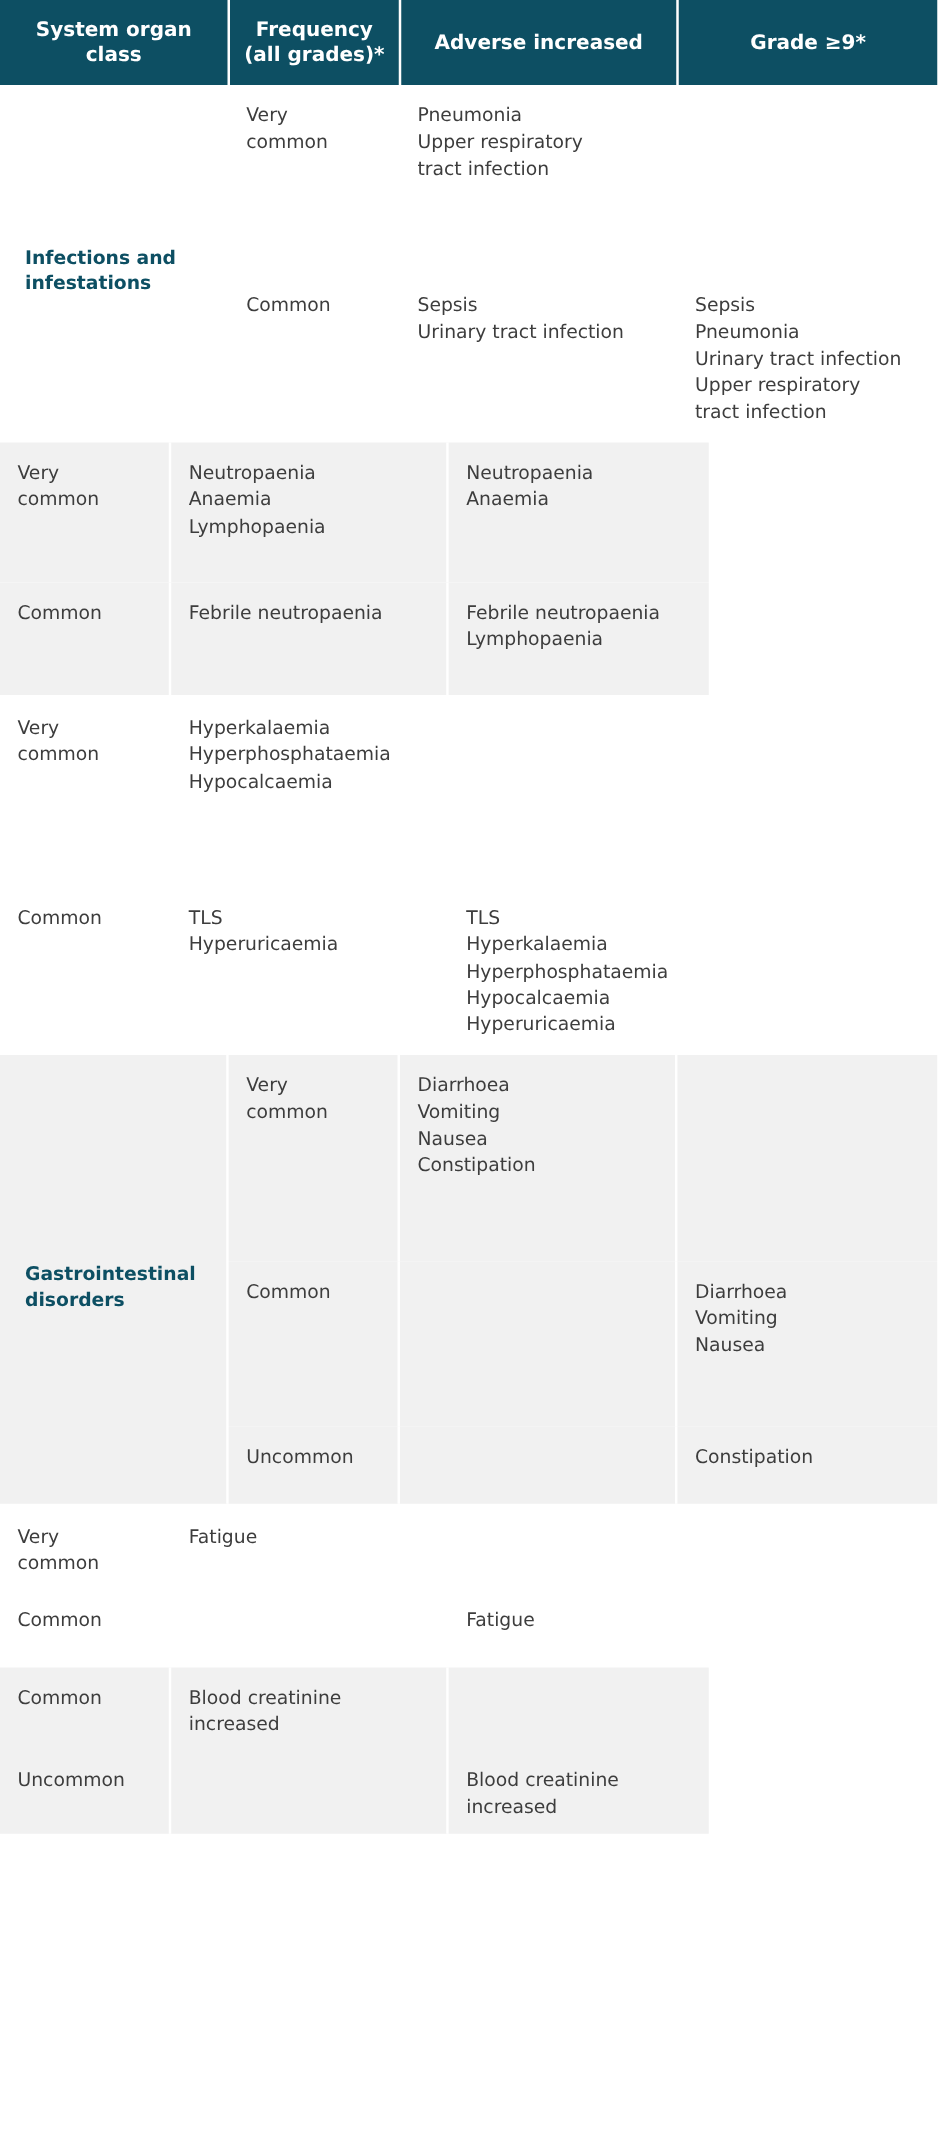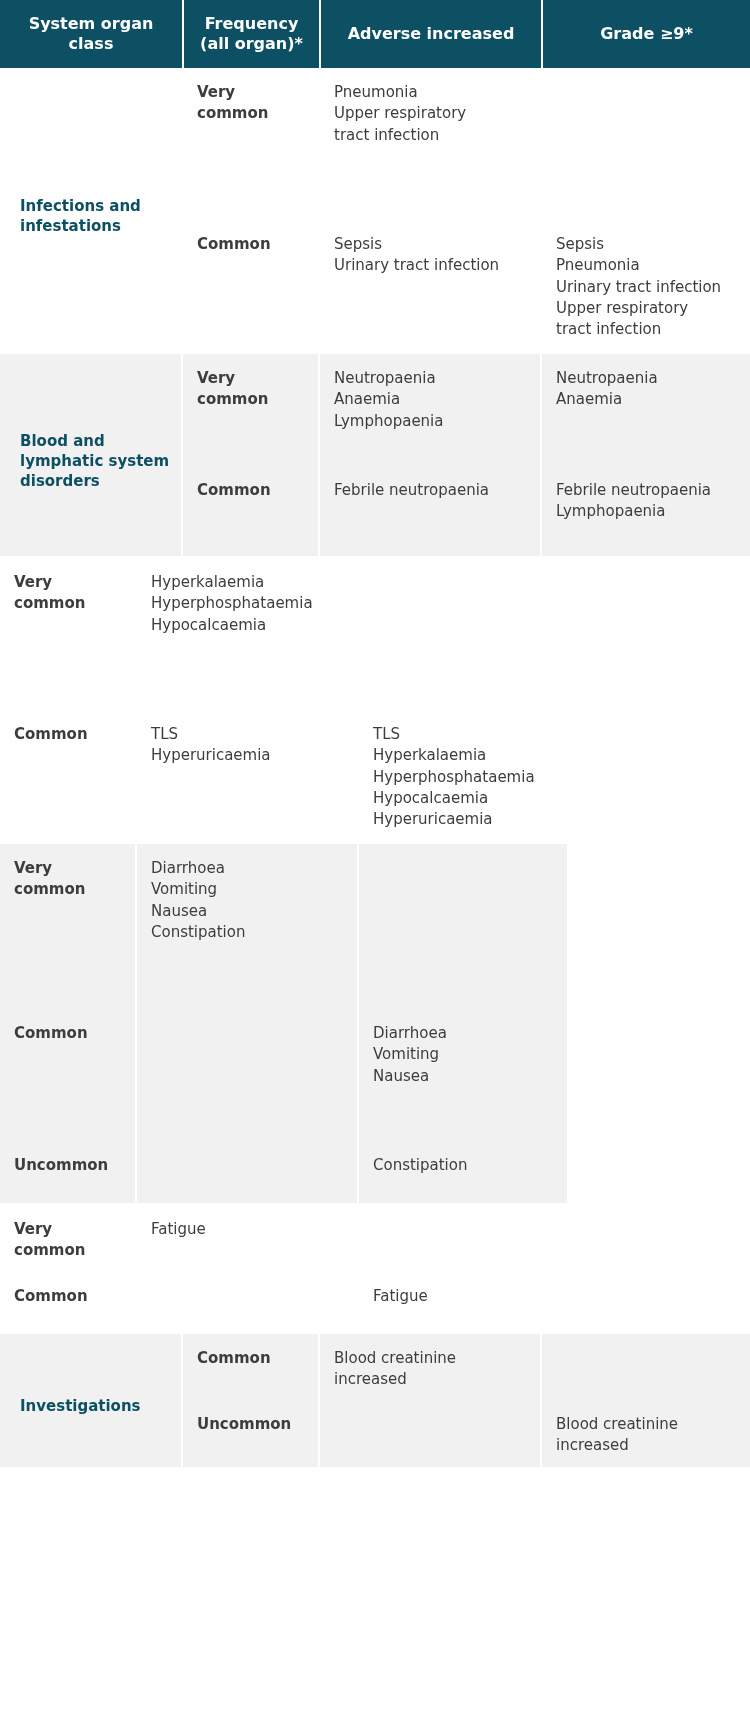--- a/index.html
+++ b/index.html
@@ -38,21 +38,21 @@
   col.c-freq { width: 137px; }
   col.c-ar { width: 222px; }
   col.c-g3 { width: 208px; }
 
   .cellpad {
     padding: 14px 12px 10px 14px;
     font-size: 15px;
     line-height: 1.42;
     color: #3d3d3d;
   }
-  .cellpad.freq { padding-left: 14px; font-weight: bold; }
+  .cellpad.freq { padding-left: 14px; }
 
   .block-row {
     display: grid;
     grid-template-columns: 183px 567px;
     border-bottom: 2px solid #ffffff;
   }
   .block-row .socbox {
     display: flex;
     align-items: center;
     padding: 22px 10px 10px 20px;
@@ -92,21 +92,21 @@
       <col class="c-soc">
         <col class="c-freq">
         <col class="c-ar">
         <col class="c-g3">
     </colgroup>
     <thead>
       <tr>
         <th class="hdr-pre">System organ
 class</th>
         <th class="hdr-pre">Frequency
-(all organ)*</th>
+(all grades)*</th>
         <th class="hdr-pre">Adverse increased</th>
         <th class="hdr-pre">Grade ≥9*</th>
       </tr>
     </thead>
   </table>
 
   <div id="body-rows">
       <div class="block-row white">
         <div class="socbox">
           <span>Infections and infestations</span>
@@ -126,23 +126,20 @@
 Urinary tract infection</div>
             <div class="cellpad nowrap-pre">Sepsis
 Pneumonia
 Urinary tract infection
 Upper respiratory
 tract infection</div>
           </div>
         </div>
       </div>
       <div class="block-row grey">
-        <div class="socbox">
-          <span>Blood and lymphatic system disorders</span>
-        </div>
         <div class="bands">
           <div class="bandline" style="min-height: 112px;">
             <div class="cellpad freq nowrap-pre">Very
 common</div>
             <div class="cellpad nowrap-pre">Neutropaenia
 Anaemia
 Lymphopaenia</div>
             <div class="cellpad nowrap-pre">Neutropaenia
 Anaemia</div>
           </div>
@@ -170,20 +167,23 @@
 Hyperuricaemia</div>
             <div class="cellpad nowrap-pre">TLS
 Hyperkalaemia
 Hyperphosphataemia
 Hypocalcaemia
 Hyperuricaemia</div>
           </div>
         </div>
       </div>
       <div class="block-row grey">
+        <div class="socbox">
+          <span>Gastrointestinal disorders</span>
+        </div>
         <div class="bands">
           <div class="bandline" style="min-height: 165px;">
             <div class="cellpad freq nowrap-pre">Very
 common</div>
             <div class="cellpad nowrap-pre">Diarrhoea
 Vomiting
 Nausea
 Constipation</div>
             <div class="cellpad nowrap-pre"></div>
           </div>
@@ -210,23 +210,20 @@
             <div class="cellpad nowrap-pre"></div>
           </div>
           <div class="bandline" style="min-height: 60px;">
             <div class="cellpad freq nowrap-pre">Common</div>
             <div class="cellpad nowrap-pre"></div>
             <div class="cellpad nowrap-pre">Fatigue</div>
           </div>
         </div>
       </div>
       <div class="block-row grey">
-        <div class="socbox">
-          <span>Investigations</span>
-        </div>
         <div class="bands">
           <div class="bandline" style="min-height: 66px;">
             <div class="cellpad freq nowrap-pre">Common</div>
             <div class="cellpad nowrap-pre">Blood creatinine
 increased</div>
             <div class="cellpad nowrap-pre"></div>
           </div>
           <div class="bandline" style="min-height: 66px;">
             <div class="cellpad freq nowrap-pre">Uncommon</div>
             <div class="cellpad nowrap-pre"></div>

